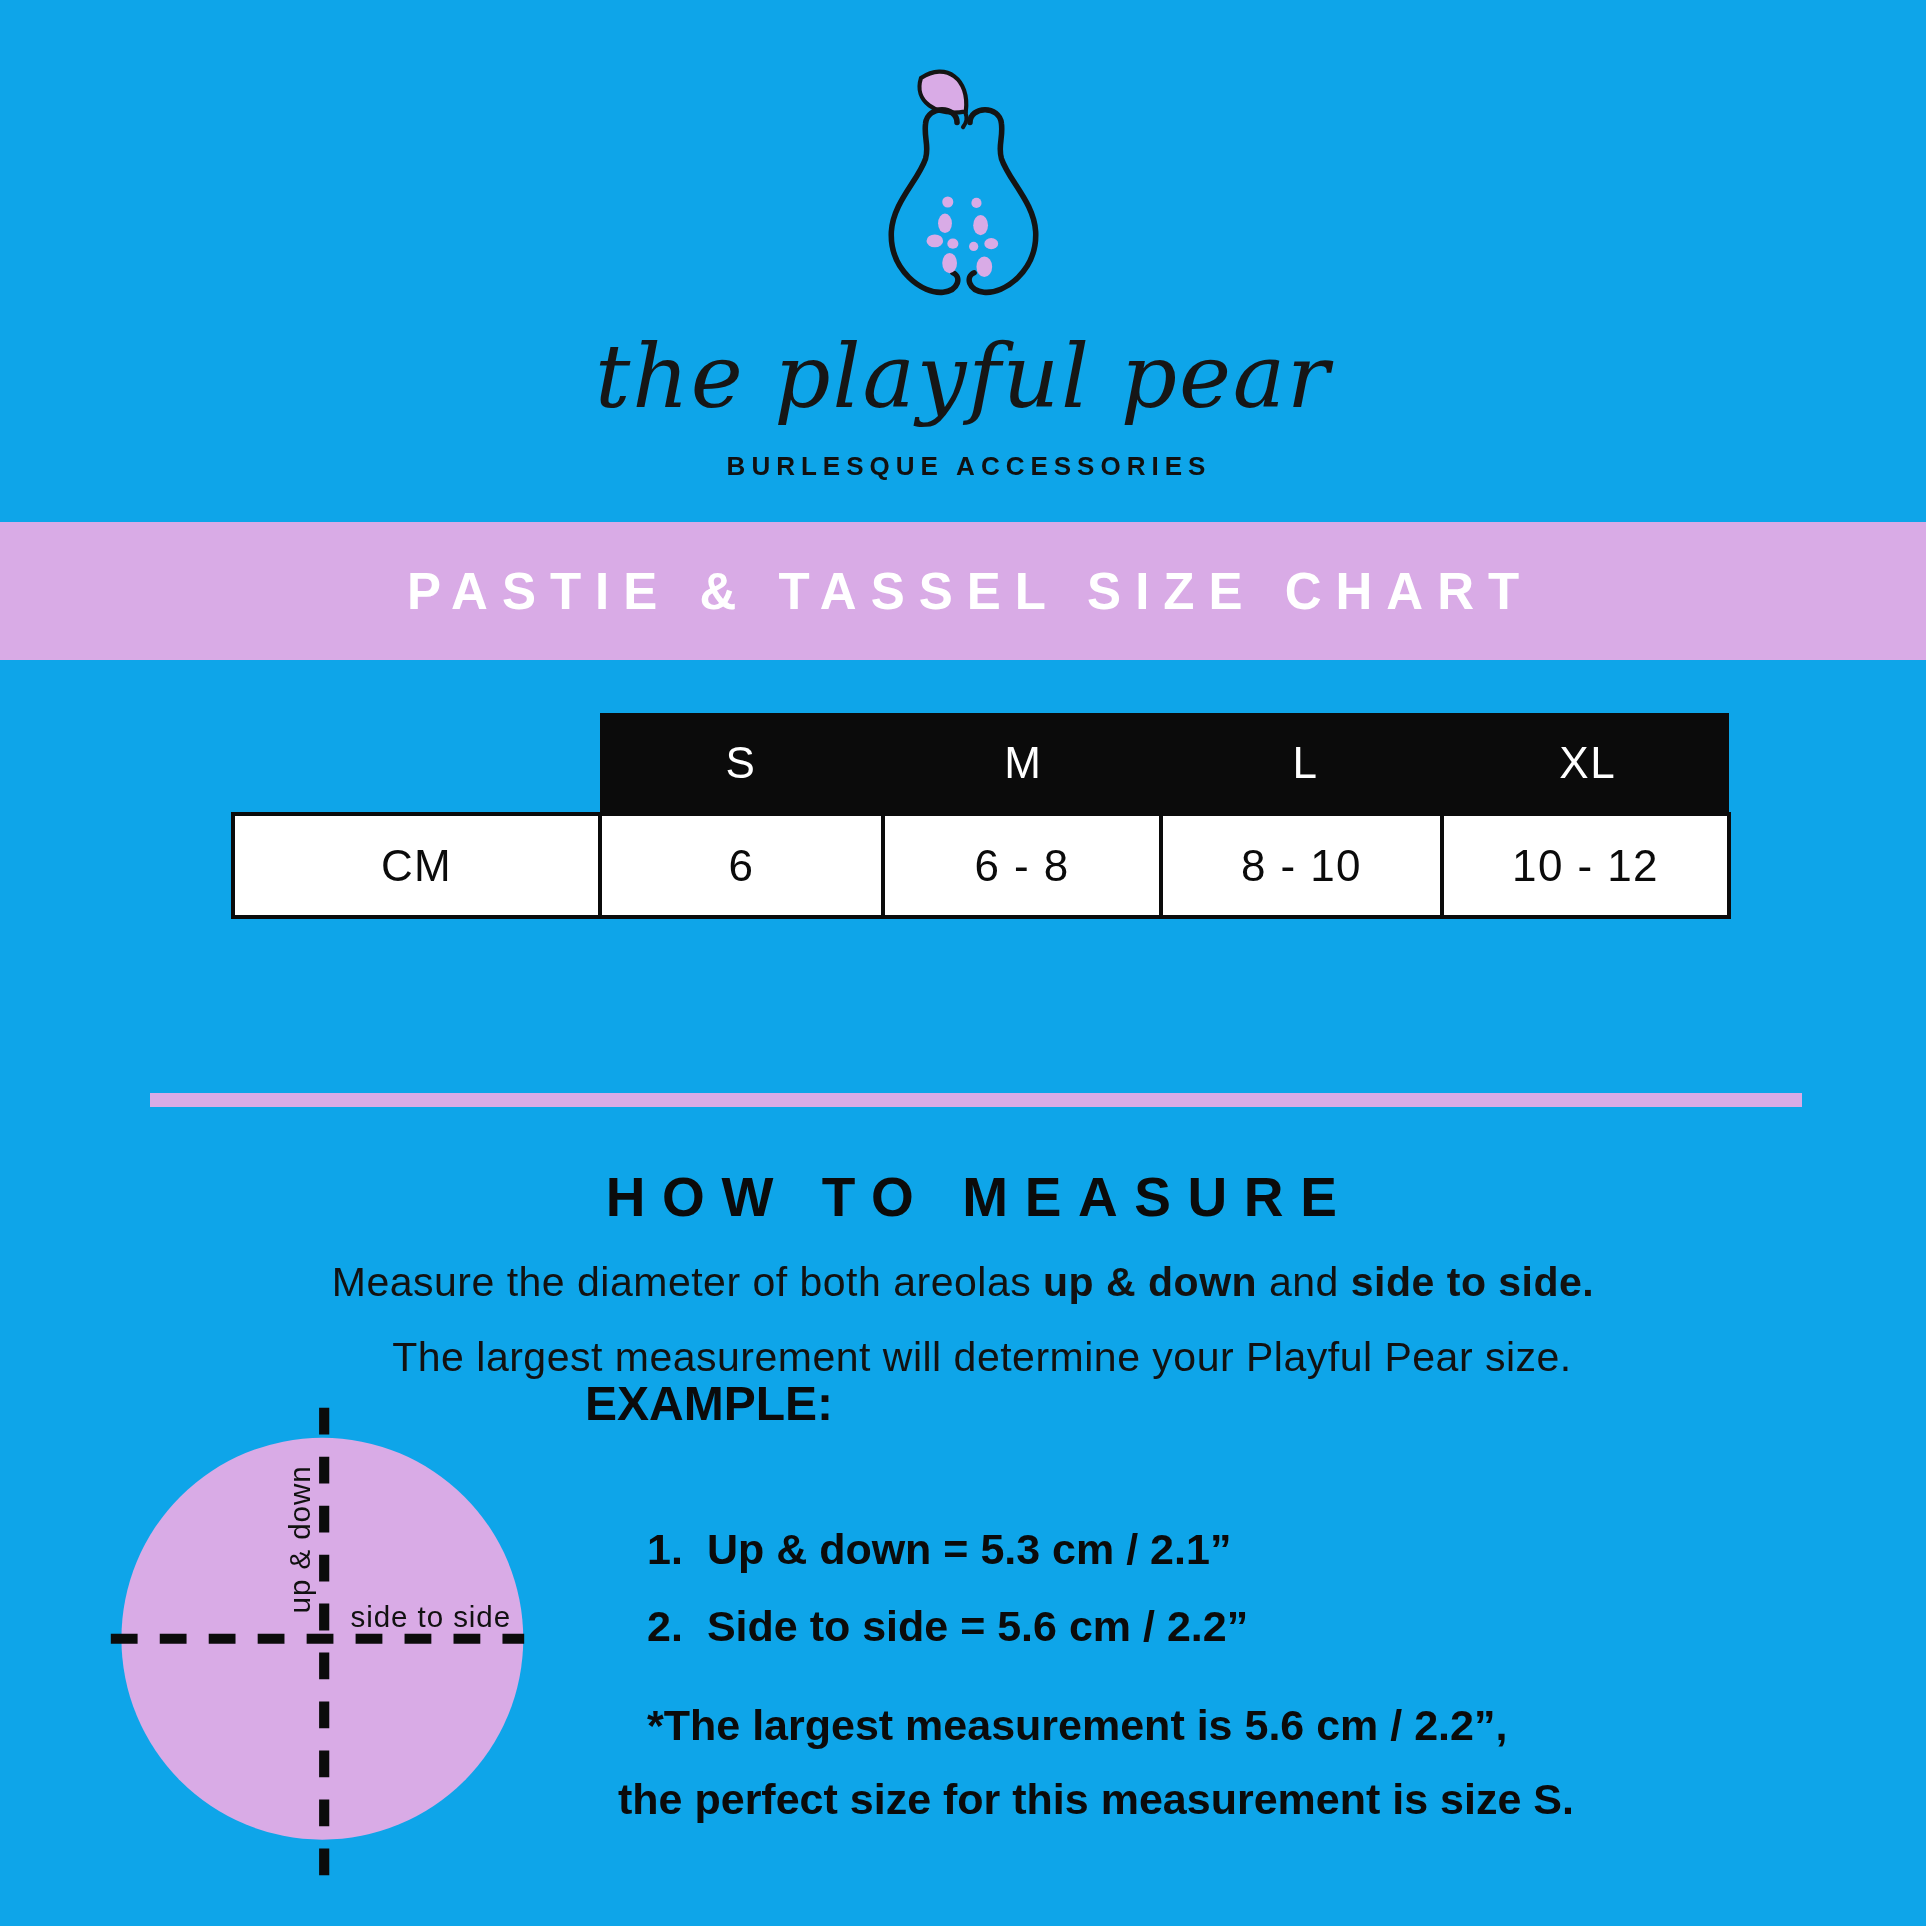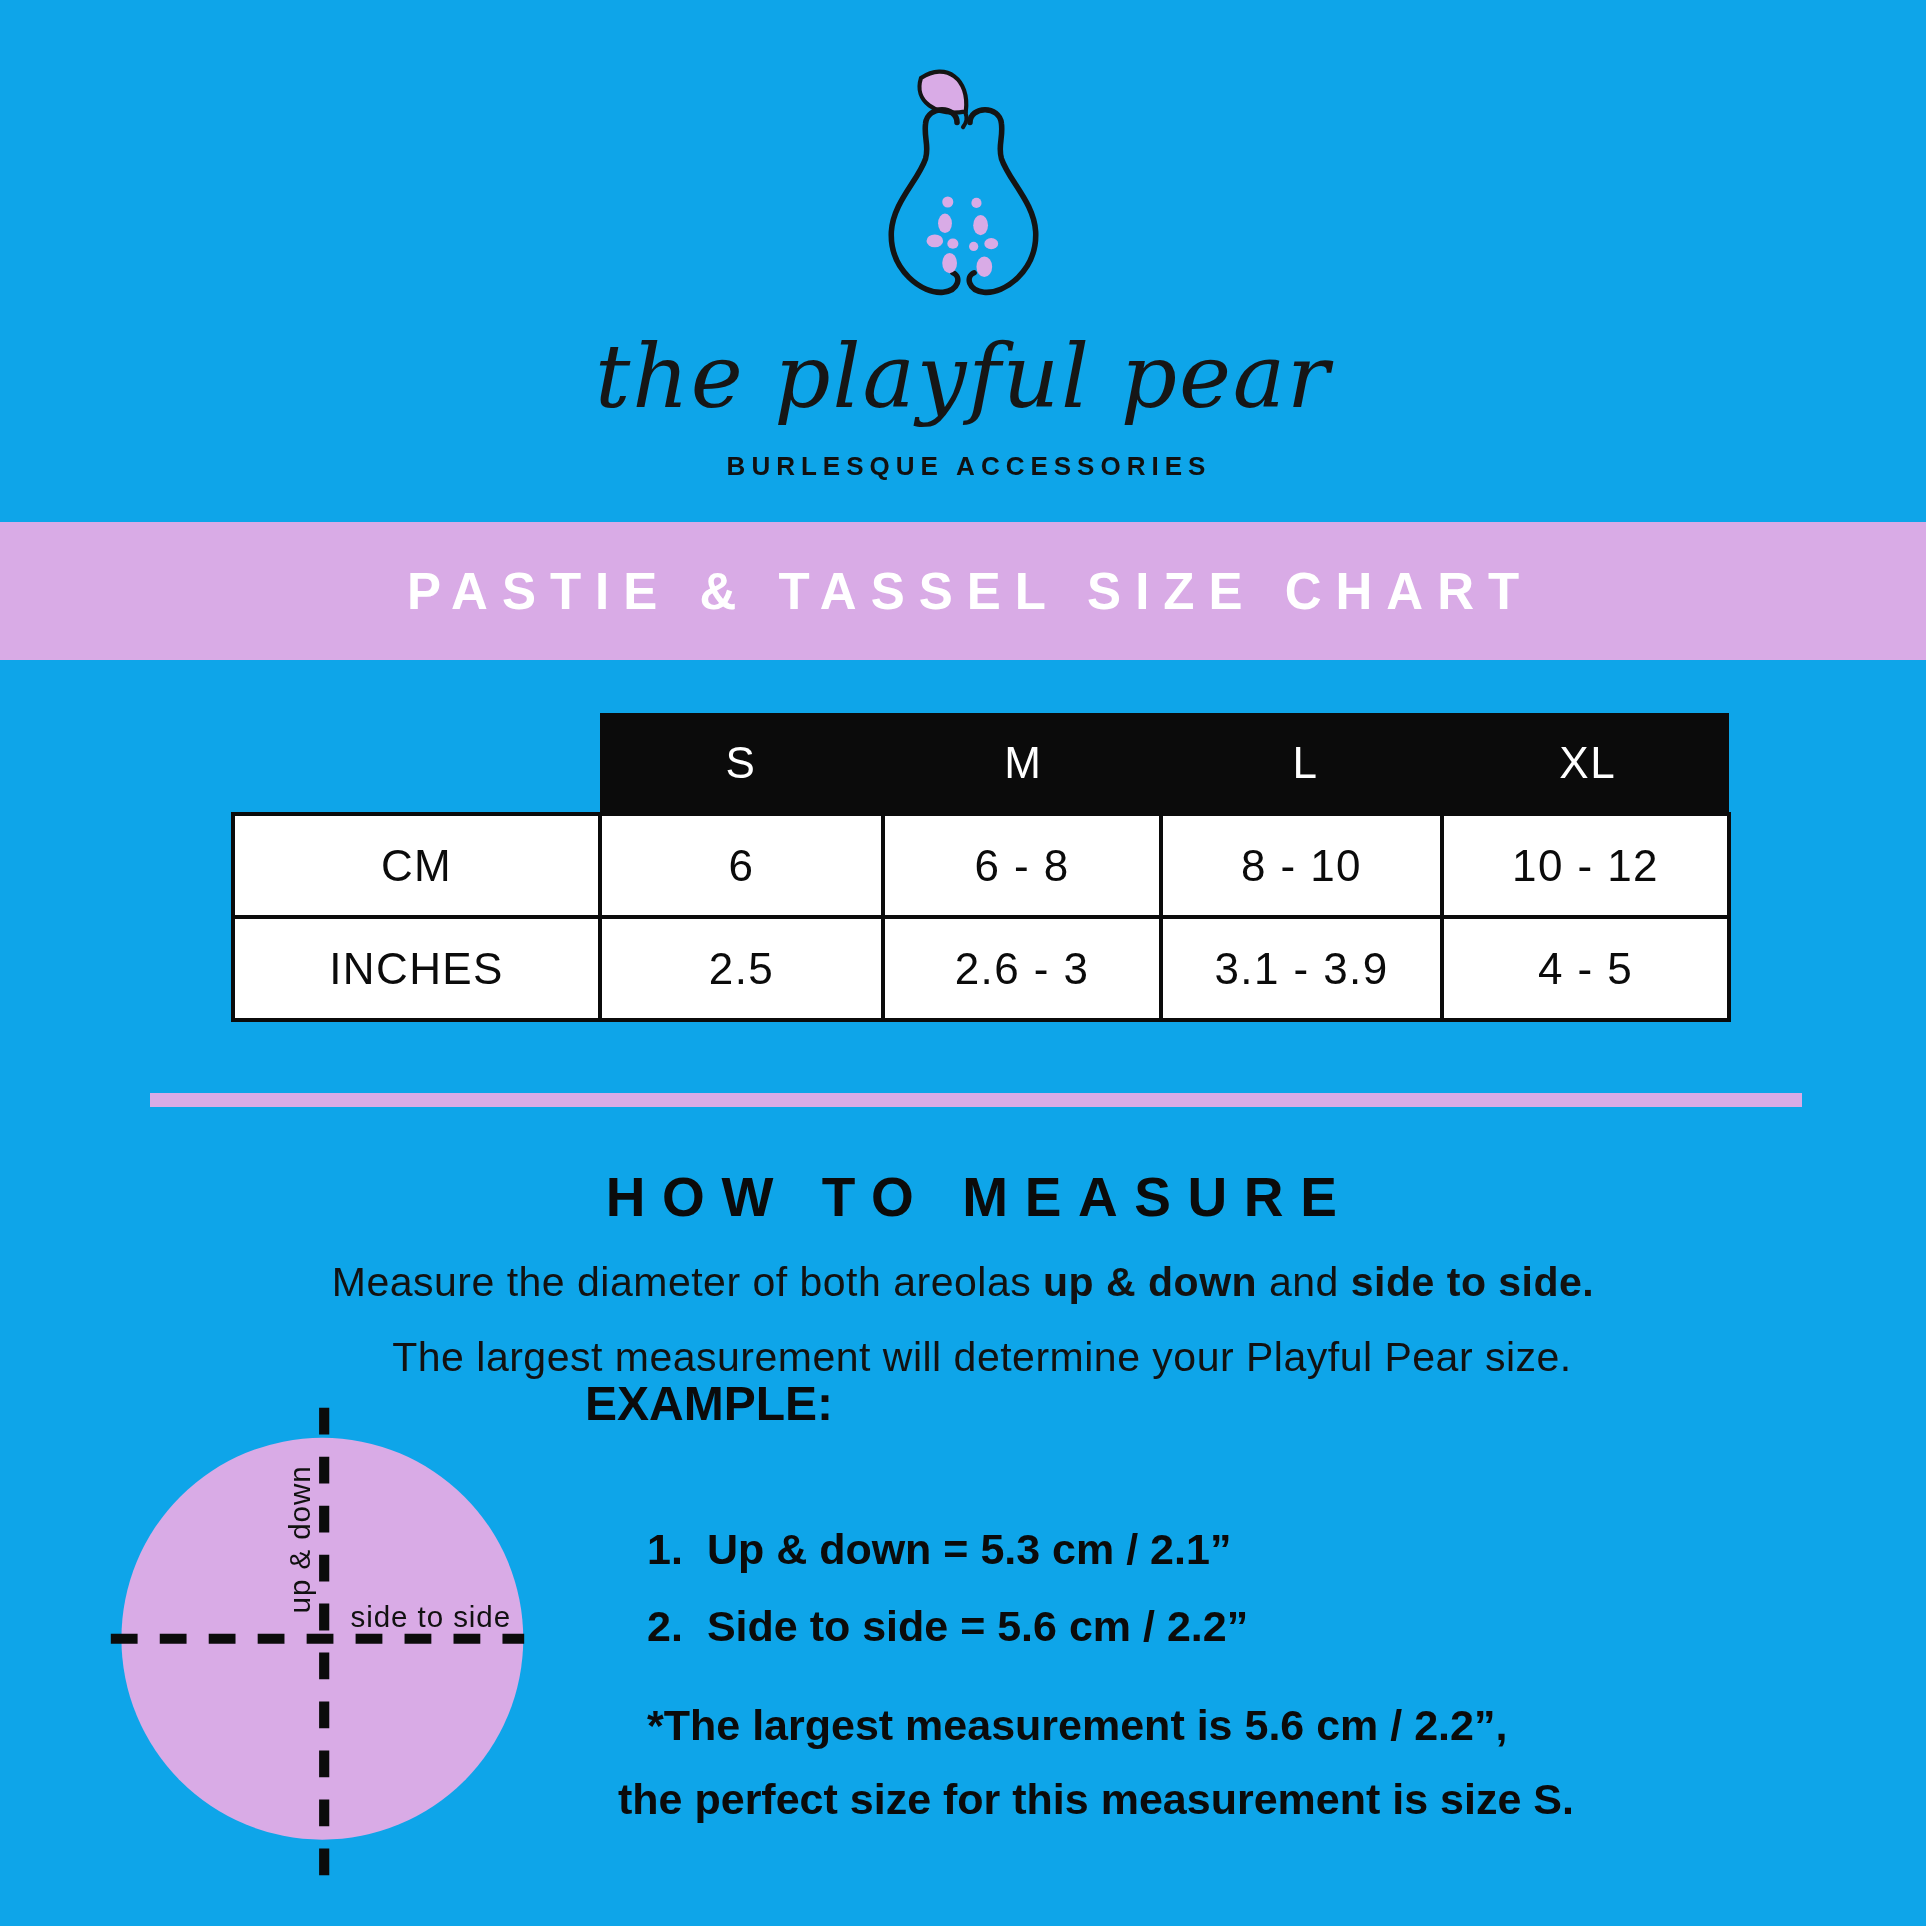--- a/index.html
+++ b/index.html
@@ -103,27 +103,20 @@
         </div>
       </td>
     </tr>
     <tr>
       <td>CM</td>
       <td>6</td>
       <td>6 - 8</td>
       <td>8 - 10</td>
       <td>10 - 12</td>
     </tr>
-    <tr>
-      <td>INCHES</td>
-      <td>2.5</td>
-      <td>2.6 - 3</td>
-      <td>3.1 - 3.9</td>
-      <td>4 - 5</td>
-    </tr>
   </tbody>
     </table>
 
   <div class="abs" id="divider" style="background:#d9abe6;"></div>
 
   <div class="abs center" id="htm-heading">HOW TO MEASURE</div>
 
   <div class="abs center body-line" id="htm-line1">
     <span>Measure the diameter of both areolas </span><b>up &amp; down</b><span> and </span><b>side to side.</b>
   </div>

